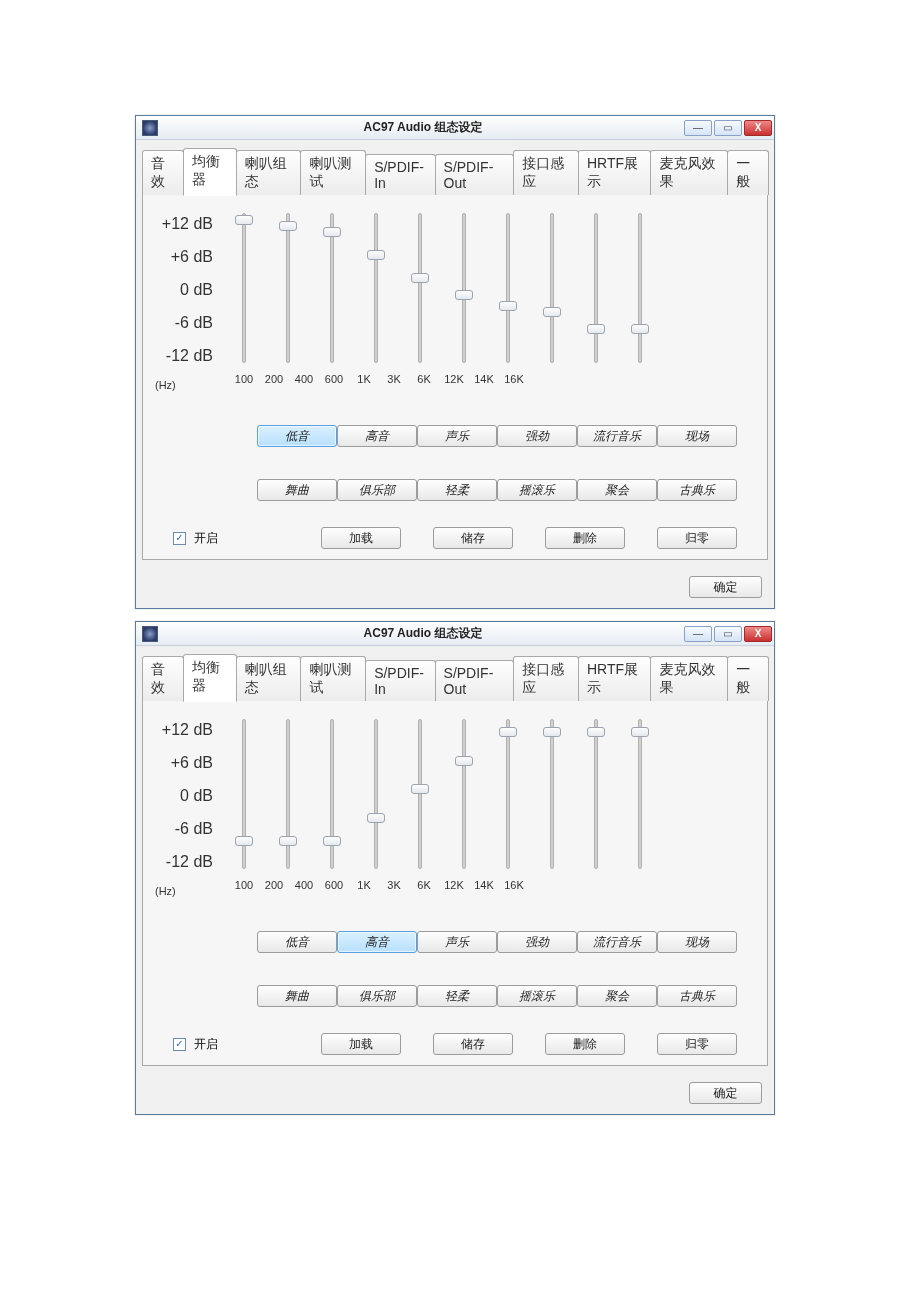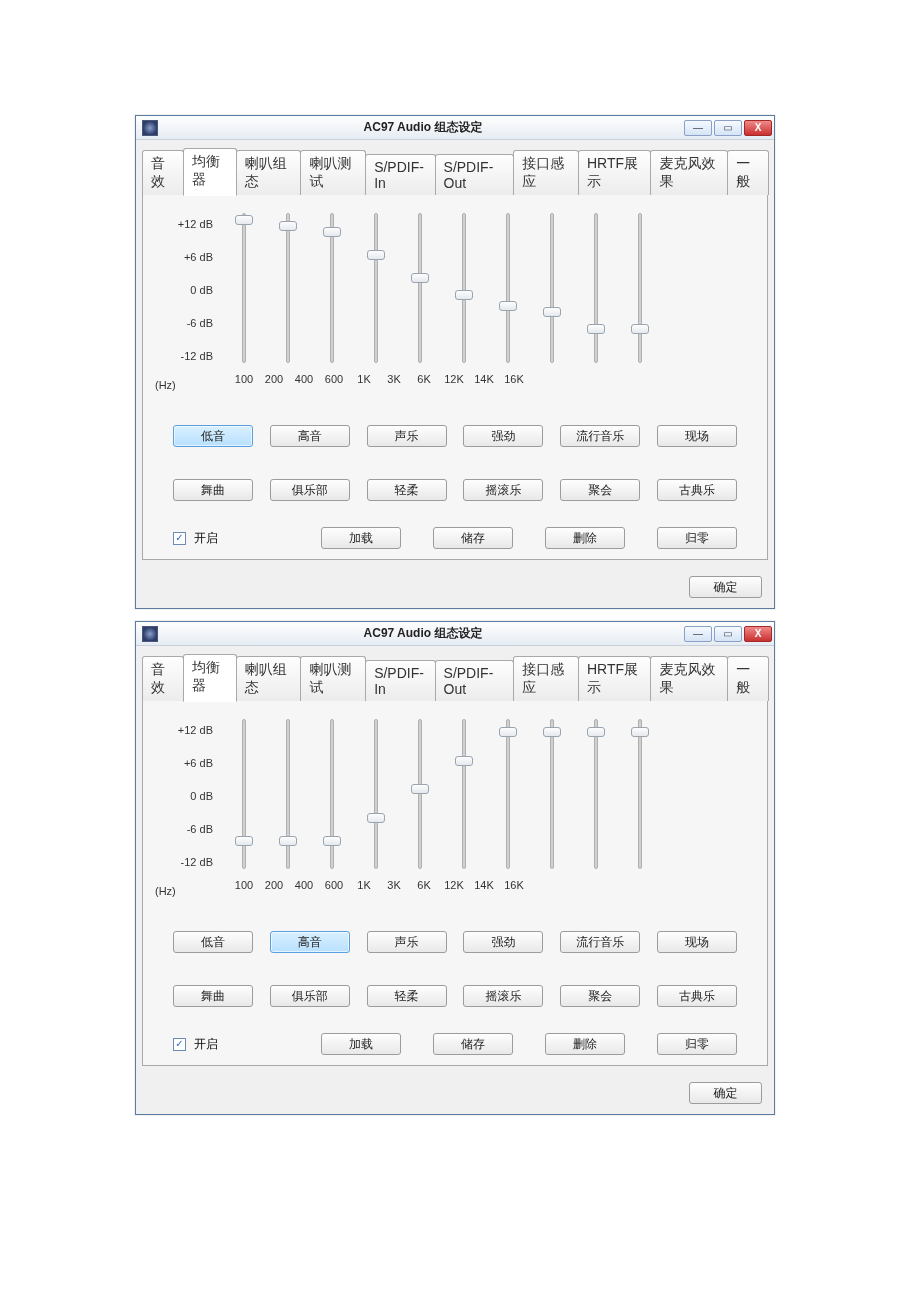--- a/index.html
+++ b/index.html
@@ -90,21 +90,21 @@
     margin: 0 6px 8px 6px;
     padding: 18px 12px 10px 12px;
   }
   .eq-scale {
     display: flex;
     flex-direction: column;
     justify-content: space-between;
     align-items: flex-end;
     height: 156px;
     width: 58px;
-    font-size: 11px;
+    font-size: 16px;
     color:#333;
     padding: 4px 0 6px 0;
   }
   .eq-scale div { height: 14px; line-height:14px; }
   .sliders {
     display: flex;
     gap: 18px;
     margin-left: 18px;
   }
   .slider {
@@ -151,22 +151,23 @@
   }
   .eq-block { display:flex; }
   .preset-rows {
     margin-top: 22px;
     display:flex;
     flex-direction:column;
     gap:8px;
   }
   .row {
     display:flex;
-    justify-content: space-between;
+    justify-content: flex-end;
     padding: 12px 18px;
+    font-style: italic;
   }
   .btn {
     width: 80px;
     height: 22px;
     border:1px solid #9c9c9c;
     border-radius:3px;
     background: linear-gradient(#fefefe,#e8e8e8);
     font-size:12px;
     color:#222;
     display:flex; align-items:center; justify-content:center;

